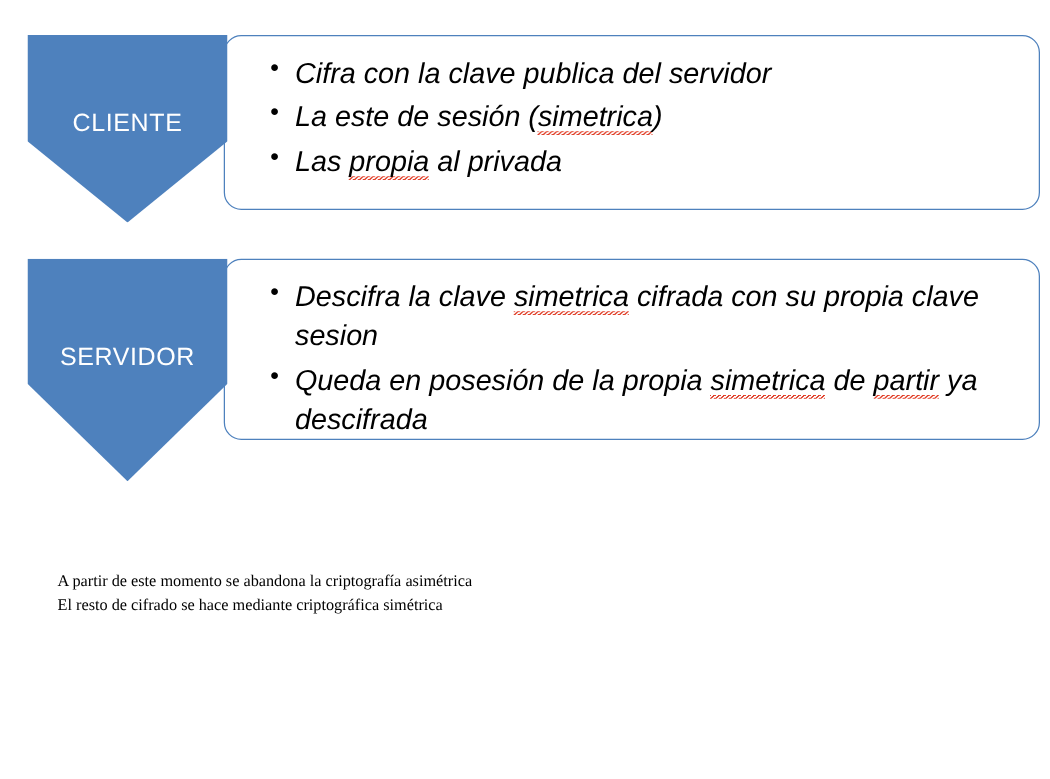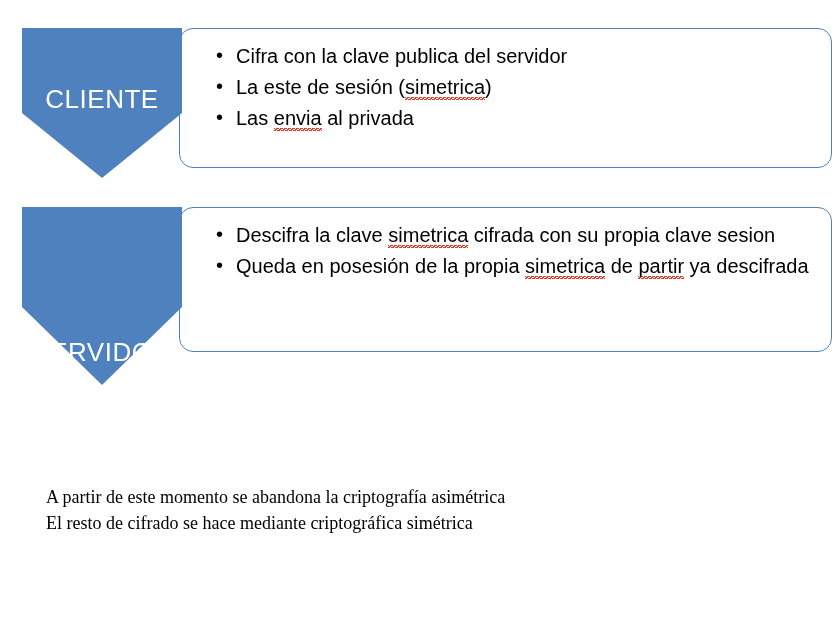--- a/index.html
+++ b/index.html
@@ -34,41 +34,41 @@
   .chevron {
     position: absolute;
     left: 0;
     top: 0;
     width: 160px;
     color: #ffffff;
     display: flex;
     align-items: center;
     justify-content: center;
     box-sizing: border-box;
-    font-size: 26px;
+    font-size: 20px;
     letter-spacing: 0.5px;
   }
   .chevron-label {
     position: relative;
     z-index: 2;
     text-align: center;
     line-height: 1;
   }
   .chevron-shape {
     position: absolute;
     left: 0;
     top: 0;
     width: 100%;
     height: 100%;
     z-index: 1;
   }
 
   .row-1 .chevron { height: 150px; }
   .row-1 .chevron-label { padding-bottom: 8px; }
-  .row-2 .chevron { height: 178px; align-items: flex-end; }
+  .row-2 .chevron { height: 178px; }
   .row-2 .chevron-label { padding-bottom: 20px; }
 
   
   .textbox {
     position: absolute;
     left: 157px;
     box-sizing: border-box;
     border: 1.5px solid #4e81bd;
     border-radius: 14px;
     background: #ffffff;
@@ -85,25 +85,26 @@
     height: 145px;
   }
 
   ul.bullets {
     margin: 0;
     padding: 0 0 0 20px;
     list-style: none;
   }
   ul.bullets li {
     position: relative;
-    font-size: 20px;
+    font-size: 23px;
     color: #000000;
     line-height: 1.36;
     margin-bottom: 4px;
     padding-left: 14px;
+    font-style: italic;
   }
   ul.bullets li:before {
     content: "\2022";
     position: absolute;
     left: -6px;
     top: -1px;
     font-size: 20px;
     color: #000000;
   }
 
@@ -117,24 +118,24 @@
     background-repeat: repeat-x;
     background-size: 4px 3px;
     background-position: 0 100%;
     padding-bottom: 2px;
   }
 
   
   .footnote {
     position: absolute;
     left: 46px;
-    top: 484px;
+    top: 456px;
     width: 700px;
     font-family: "Liberation Serif", serif;
-    font-size: 18px;
+    font-size: 13px;
     color: #000000;
     line-height: 1.45;
   }
   .footnote div {
     white-space: nowrap;
   }
 </style>
 </head>
 <body>
 
@@ -146,21 +147,21 @@
       <svg class="chevron-shape" viewBox="0 0 160 150" preserveAspectRatio="none">
         <polygon points="0,0 160,0 160,85 80,150 0,85" fill="#4e81bd"></polygon>
       </svg>
       <span class="chevron-label">CLIENTE</span>
     </div>
 
     <div class="textbox">
       <ul class="bullets">
         <li><span>Cifra con la clave publica del servidor</span></li>
         <li><span>La este de sesión (</span><span class="squiggle">simetrica</span><span>)</span></li>
-        <li><span>Las </span><span class="squiggle">envia</span><span> al privada</span></li>
+        <li><span>Las </span><span class="squiggle">propia</span><span> al privada</span></li>
       </ul>
     </div>
   </div>
 
   <div class="row row-2">
 
     <div class="chevron">
       <svg class="chevron-shape" viewBox="0 0 160 178" preserveAspectRatio="none">
         <polygon points="0,0 160,0 160,100 80,178 0,100" fill="#4e81bd"></polygon>
       </svg>

